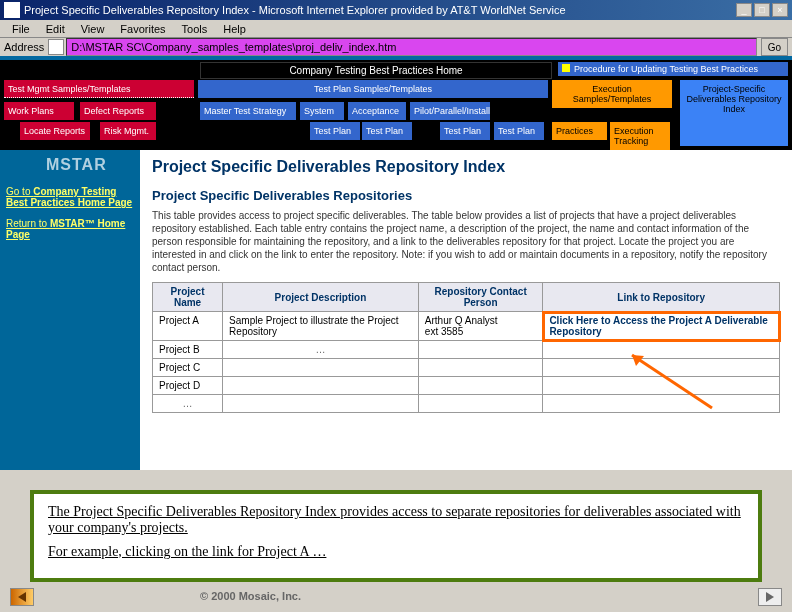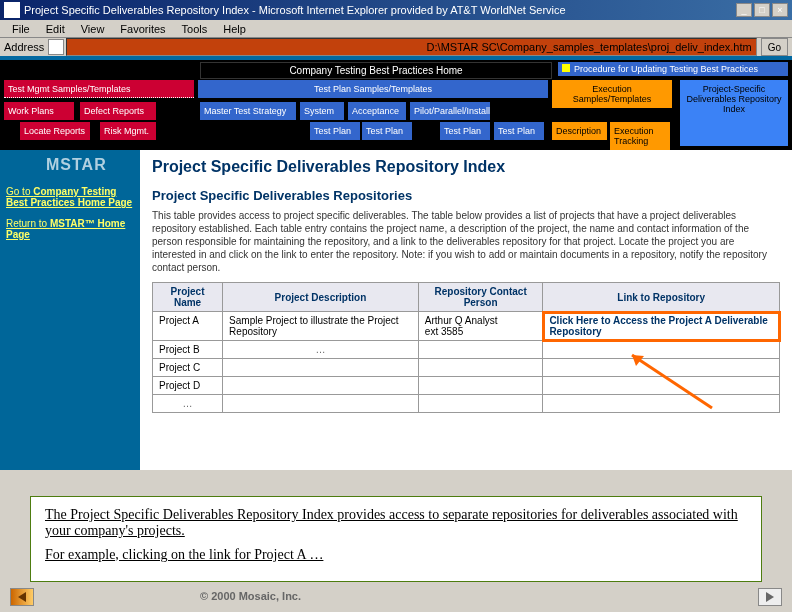--- a/index.html
+++ b/index.html
@@ -10,21 +10,21 @@
   .titlebar-text { flex: 1; }
   .titlebar-buttons { display: flex; gap: 2px; }
   .tb-btn { width: 16px; height: 14px; background: #d4d0c8; border: 1px solid #888; font-size: 9px; text-align: center; line-height: 12px; cursor: pointer; }
   
   .menubar { background: #d4d0c8; height: 18px; display: flex; align-items: center; padding: 0 4px; font-size: 11px; border-bottom: 1px solid #888; }
   .menu-item { padding: 0 8px; cursor: pointer; }
   
   .addressbar { background: #d4d0c8; height: 22px; display: flex; align-items: center; padding: 2px 4px; border-bottom: 4px solid #0369a1; }
   .addr-label { font-size: 11px; margin-right: 4px; }
   .addr-icon { width: 16px; height: 16px; background: #fff; border: 1px solid #888; margin-right: 2px; }
-  .addr-input { flex: 1; height: 18px; border: 1px inset #888; background: #c2410c; padding: 0 4px; font-size: 11px; text-align: right; }
+  .addr-input { flex: 1; height: 18px; border: 1px inset #888; background: #d946ef; padding: 0 4px; font-size: 11px; }
   .go-btn { margin-left: 4px; padding: 0 6px; height: 18px; background: #d4d0c8; border: 1px solid #888; font-size: 10px; cursor: pointer; }
   
   .nav-area { background: #000; height: 90px; position: relative; }
   .nav-home { position: absolute; top: 2px; left: 200px; right: 240px; background: #000; color: white; font-size: 10px; text-align: center; padding: 2px; border: 1px solid #333; }
   .nav-proc { position: absolute; top: 2px; right: 4px; width: 230px; background: #3366cc; color: white; font-size: 9px; padding: 2px 4px; }
   .nav-proc .sq { display: inline-block; width: 8px; height: 8px; background: yellow; margin-right: 4px; }
   
   .nav-box { position: absolute; font-size: 9px; color: white; padding: 4px; }
   .nav-red { background: #cc0033; }
   .nav-blue { background: #3366cc; }
@@ -66,21 +66,21 @@
   
   .proj-table { width: 100%; border-collapse: collapse; font-size: 10px; }
   .proj-table th { background: #e8e8f0; border: 1px solid #999; padding: 3px 6px; font-weight: bold; color: #003366; text-align: center; }
   .proj-table td { border: 1px solid #999; padding: 3px 6px; vertical-align: top; }
   .proj-table td a { color: #003366; text-decoration: none; font-weight: bold; }
   .dots { text-align: center; color: #666; }
   .highlight-cell { outline: 3px solid #ff6600; outline-offset: -2px; }
   
   .annotation-arrow { position: absolute; top: 200px; right: 70px; width: 100px; height: 60px; pointer-events: none; }
   
-  .callout { position: absolute; bottom: 30px; left: 30px; right: 30px; background: white; border: 1px solid #4d7c0f; padding: 10px 14px; font-family: "Times New Roman", serif; font-size: 14px; }
+  .callout { position: absolute; bottom: 30px; left: 30px; right: 30px; background: white; border: 4px solid #4d7c0f; padding: 10px 14px; font-family: "Times New Roman", serif; font-size: 14px; }
   .callout p { margin-bottom: 8px; text-decoration: underline; }
   
   .copyright { position: absolute; bottom: 10px; left: 200px; font-size: 11px; font-weight: bold; color: #666; text-align: center; }
   
   .slide-nav { position: absolute; bottom: 6px; display: flex; }
   .slide-nav.left { left: 10px; }
   .slide-nav.right { right: 10px; }
   .slide-btn { width: 24px; height: 18px; border: 1px solid #888; display: inline-block; cursor: pointer; }
   .slide-btn.back { background: linear-gradient(to right, #cc6600, #ffcc66); }
   .slide-btn.fwd { background: #eee; }
@@ -131,21 +131,21 @@
   <div class="nav-box nav-blue box-master">Master Test Strategy</div>
   <div class="nav-box nav-blue box-system">System</div>
   <div class="nav-box nav-blue box-accept">Acceptance</div>
   <div class="nav-box nav-blue box-pilot">Pilot/Parallel/Install</div>
   <div class="nav-box nav-blue box-tp1">Test Plan</div>
   <div class="nav-box nav-blue box-tp2">Test Plan</div>
   <div class="nav-box nav-blue box-tp3">Test Plan</div>
   <div class="nav-box nav-blue box-tp4">Test Plan</div>
 
   <div class="nav-box nav-yellow box-exec-hdr">Execution Samples/Templates</div>
-  <div class="nav-box nav-yellow box-sched">Description</div>
+  <div class="nav-box nav-yellow box-sched">Practices</div>
   <div class="nav-box nav-yellow box-exectrack">Execution Tracking</div>
 
   <div class="nav-box nav-orange box-psd">Project-Specific Deliverables Repository Index</div>
 </div>
 
 <div class="content-row">
   <div class="sidebar">
     <div class="mstar-logo">MSTAR</div>
     <a class="side-link">
       <span>Go to </span><b>Company Testing Best Practices Home Page</b>

